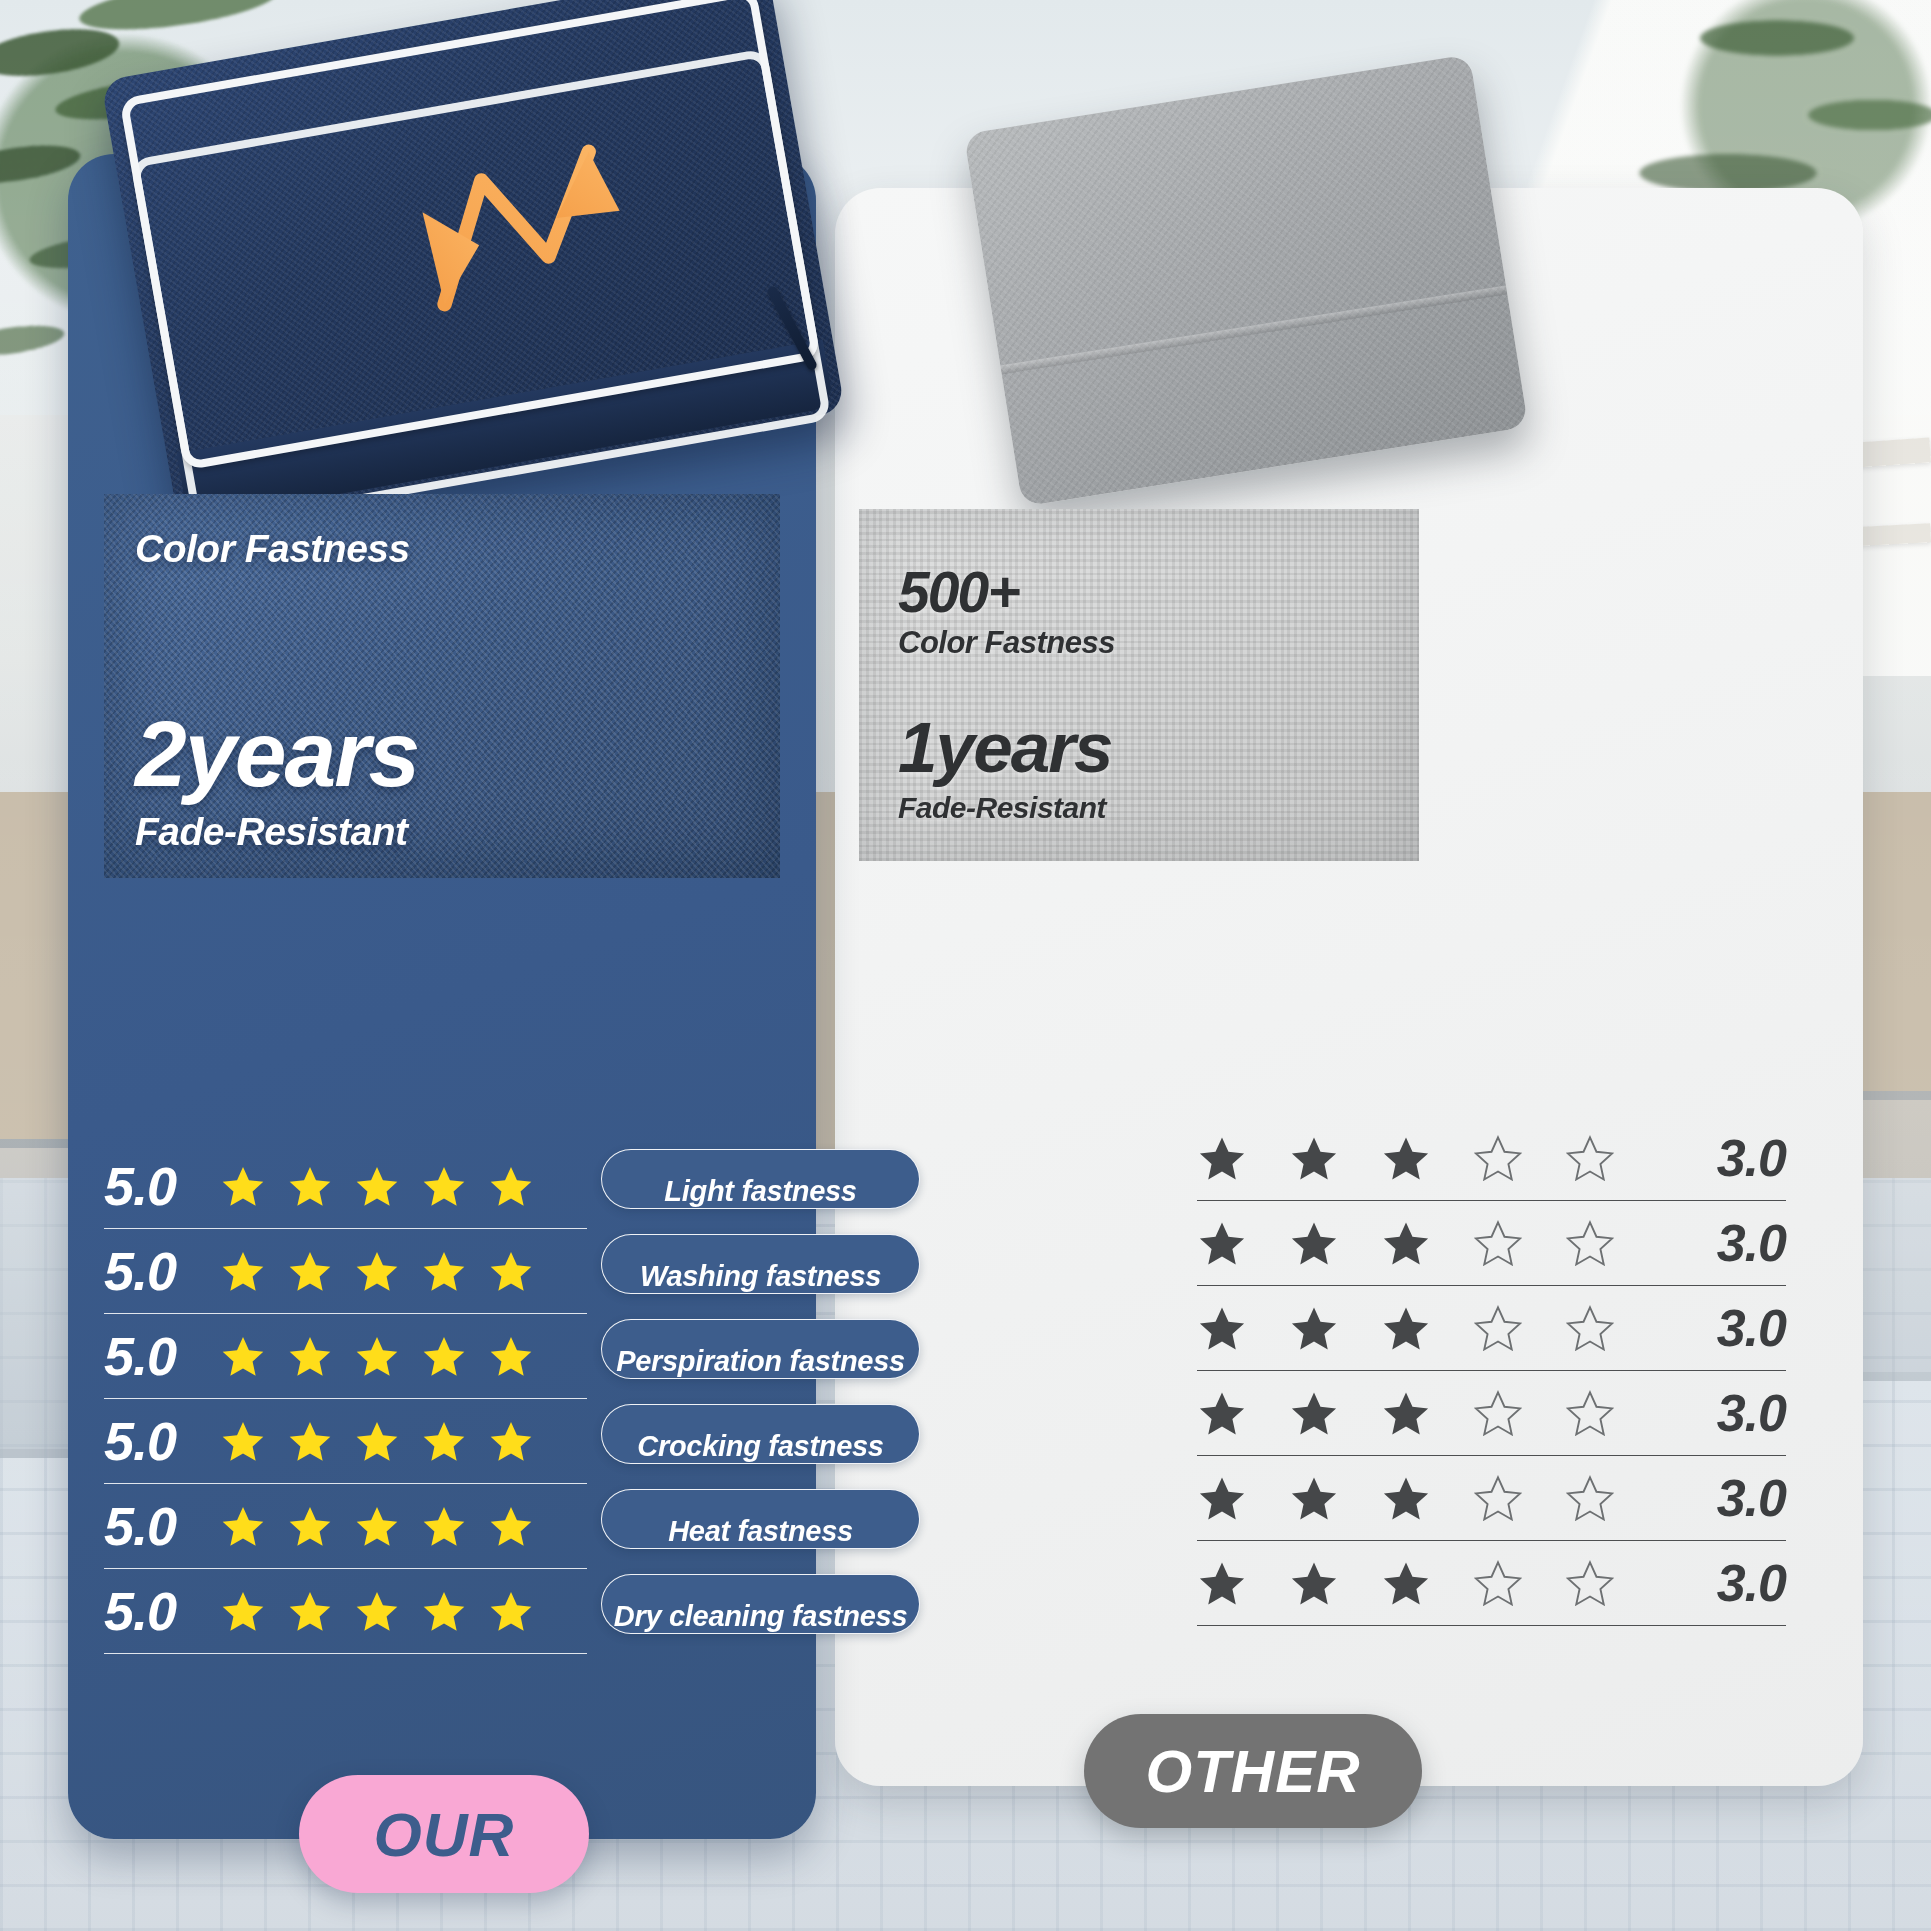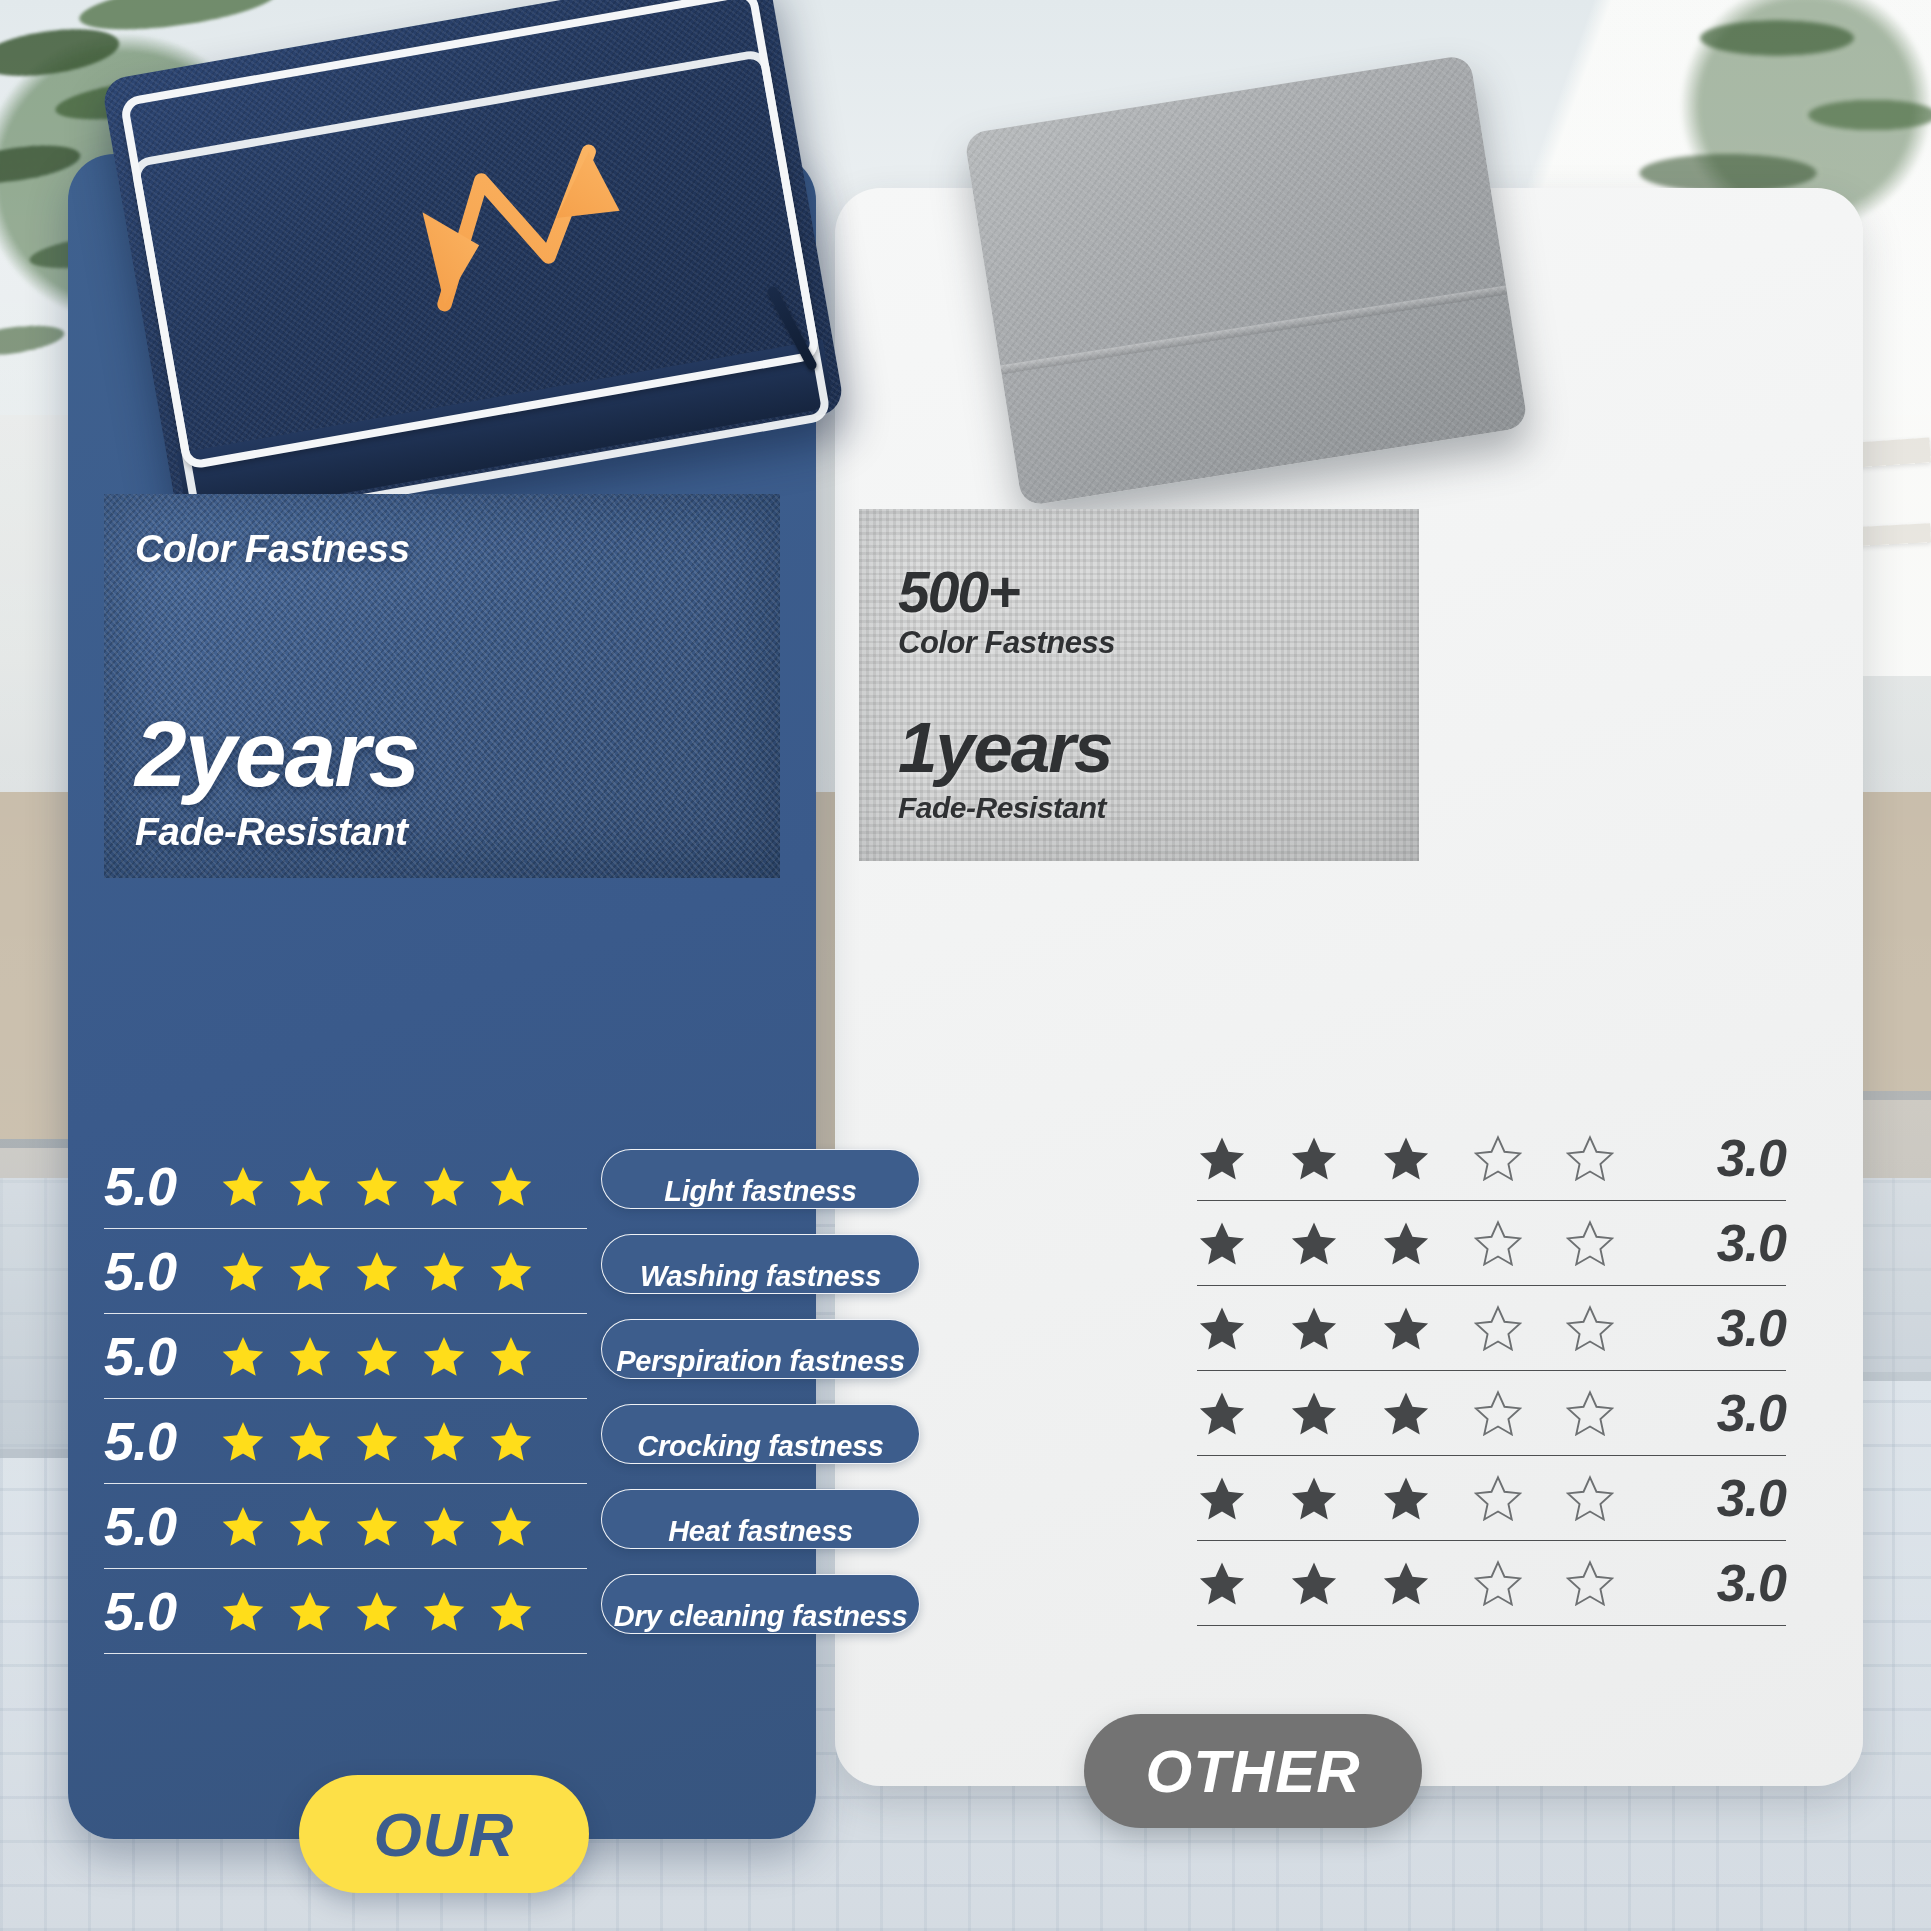--- a/index.html
+++ b/index.html
@@ -264,21 +264,21 @@
   }
   .label-pill span {
     color:#ffffff; font-size:29px; font-weight:bold; font-style:italic;
     letter-spacing:-0.3px; white-space:nowrap;
   }
 
   
   #badge-our {
     position:absolute; left:299px; top:1775px;
     width:290px; height:118px;
-    background:#fde047; border-radius:60px;
+    background:#f9a8d4; border-radius:60px;
     display:flex; align-items:center; justify-content:center;
     box-shadow:0 9.7px 25px rgba(20,40,70,.25);
   }
   #badge-our span {
     color:#3d5d8c; font-size:62px; font-weight:bold; font-style:italic;
     letter-spacing:1px;
   }
   #badge-other {
     position:absolute; left:1084px; top:1714px;
     width:338px; height:114px;

